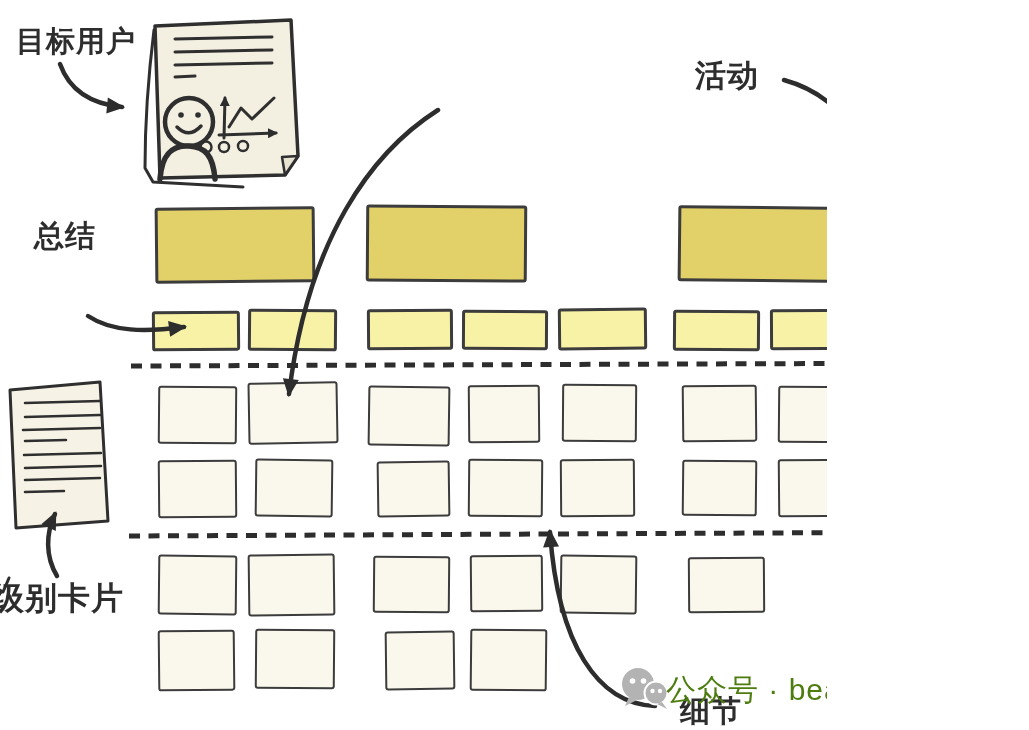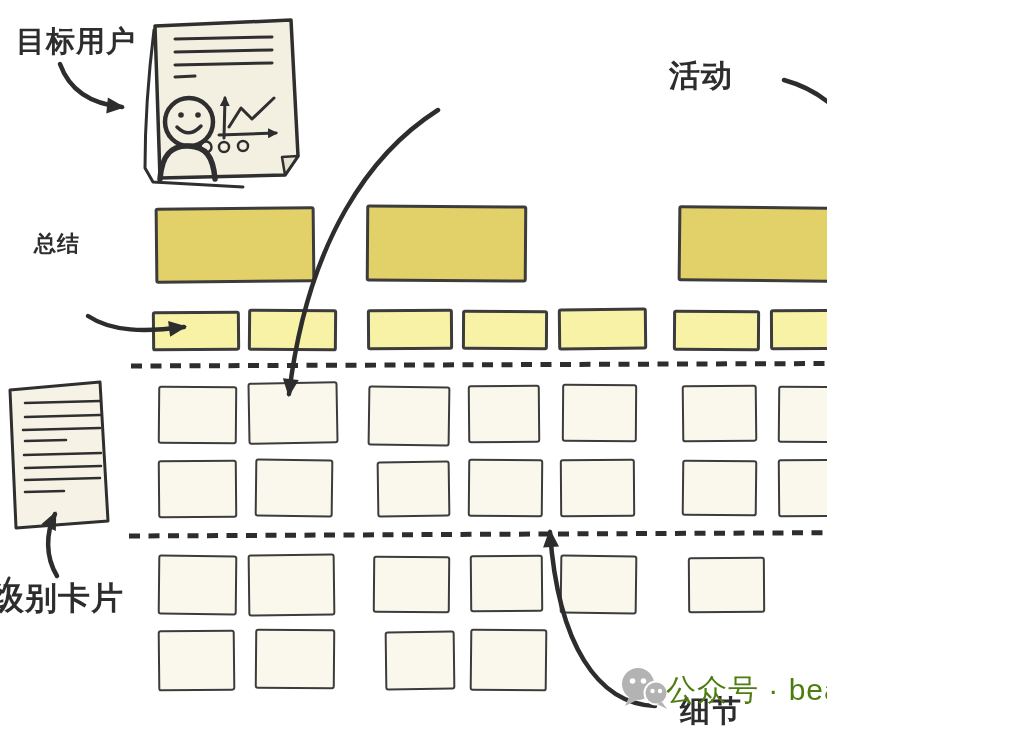--- a/index.html
+++ b/index.html
@@ -12,22 +12,22 @@
   .card{
     position:absolute;box-sizing:border-box;
     border:3px solid #3c3c3c;border-radius:3px;
   }
   .label{
     position:absolute;color:#2d2d2d;font-weight:700;white-space:nowrap;
     letter-spacing:1px;
   }
   .lbl-target{left:16px;top:22px;font-size:29px;}
   .lbl-usertask{left:410px;top:79px;font-size:30px;}
-  .lbl-activity{left:669px;top:55px;font-size:31px;}
-  .lbl-summary{left:34px;top:229px;font-size:22px;}
+  .lbl-activity{left:695px;top:55px;font-size:31px;}
+  .lbl-summary{left:34px;top:216px;font-size:30px;}
   .lbl-flow{left:875px;top:243px;font-size:25px;letter-spacing:0;}
   .lbl-level{left:-8px;top:577px;font-size:32px;}
   .lbl-detail{left:680px;top:691px;font-size:30px;}
   .watermark-text{
     position:absolute;left:666px;top:670px;font-size:30px;font-weight:400;
     color:#4d7c0f;white-space:nowrap;letter-spacing:1px;
   }
 </style>
 </head>
 <body>

